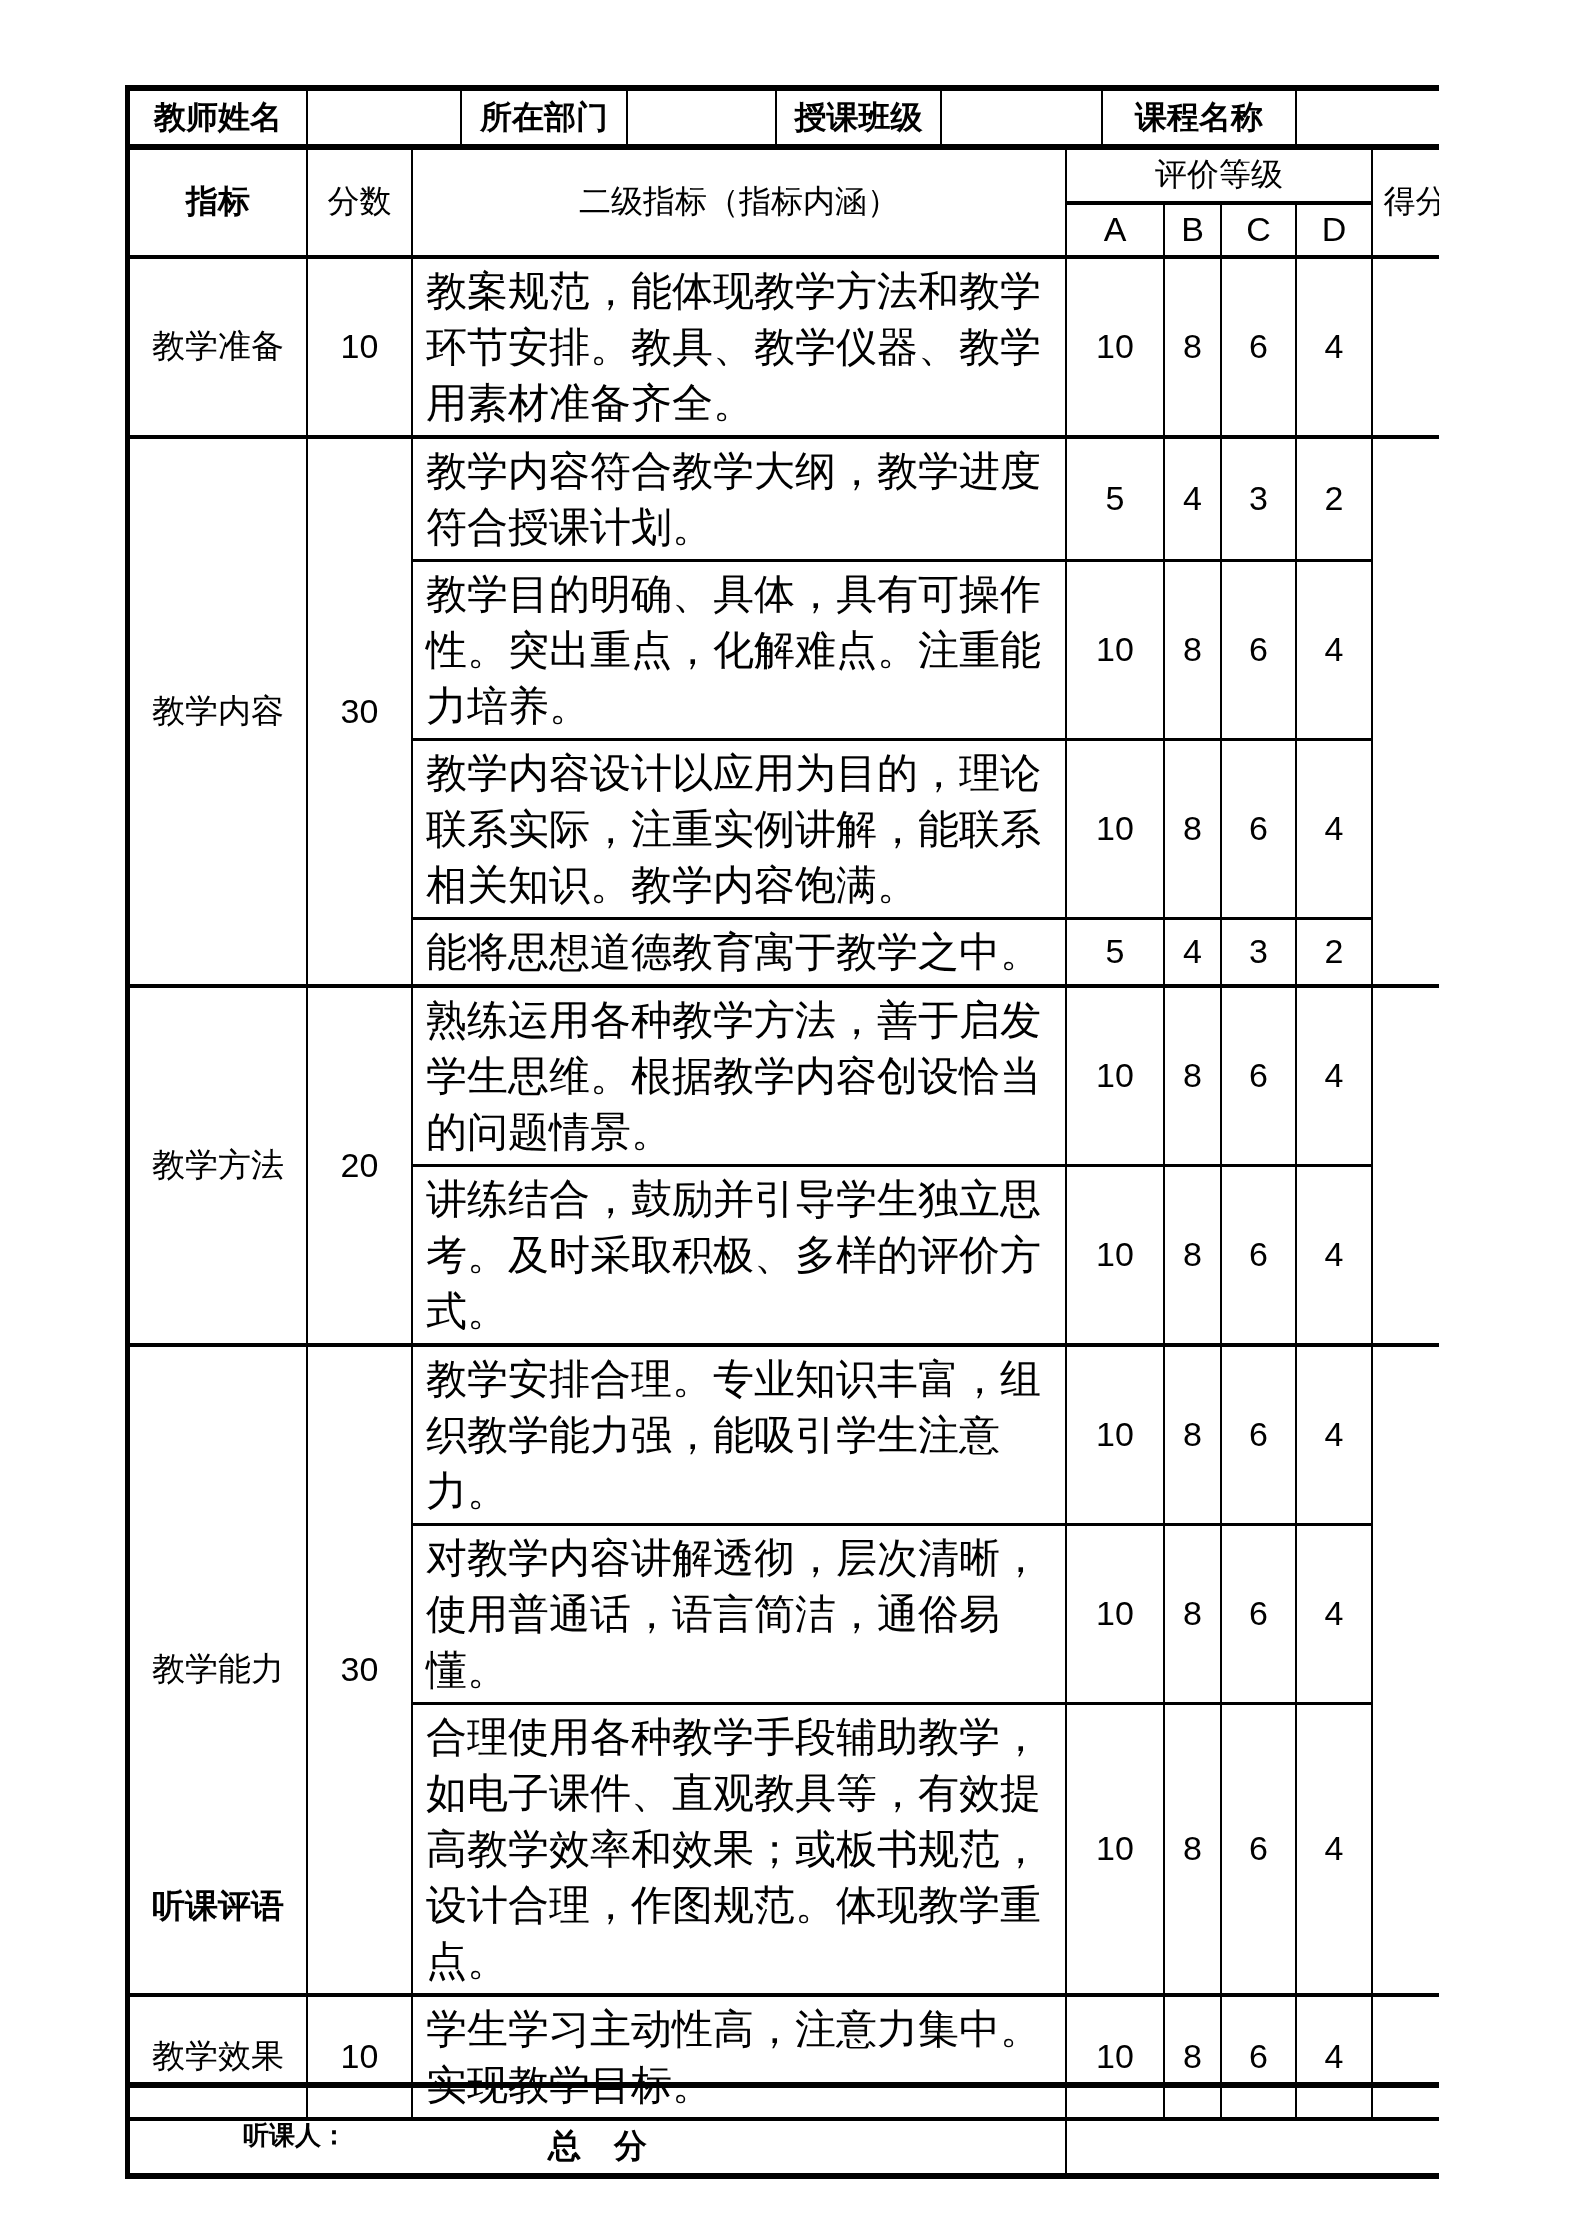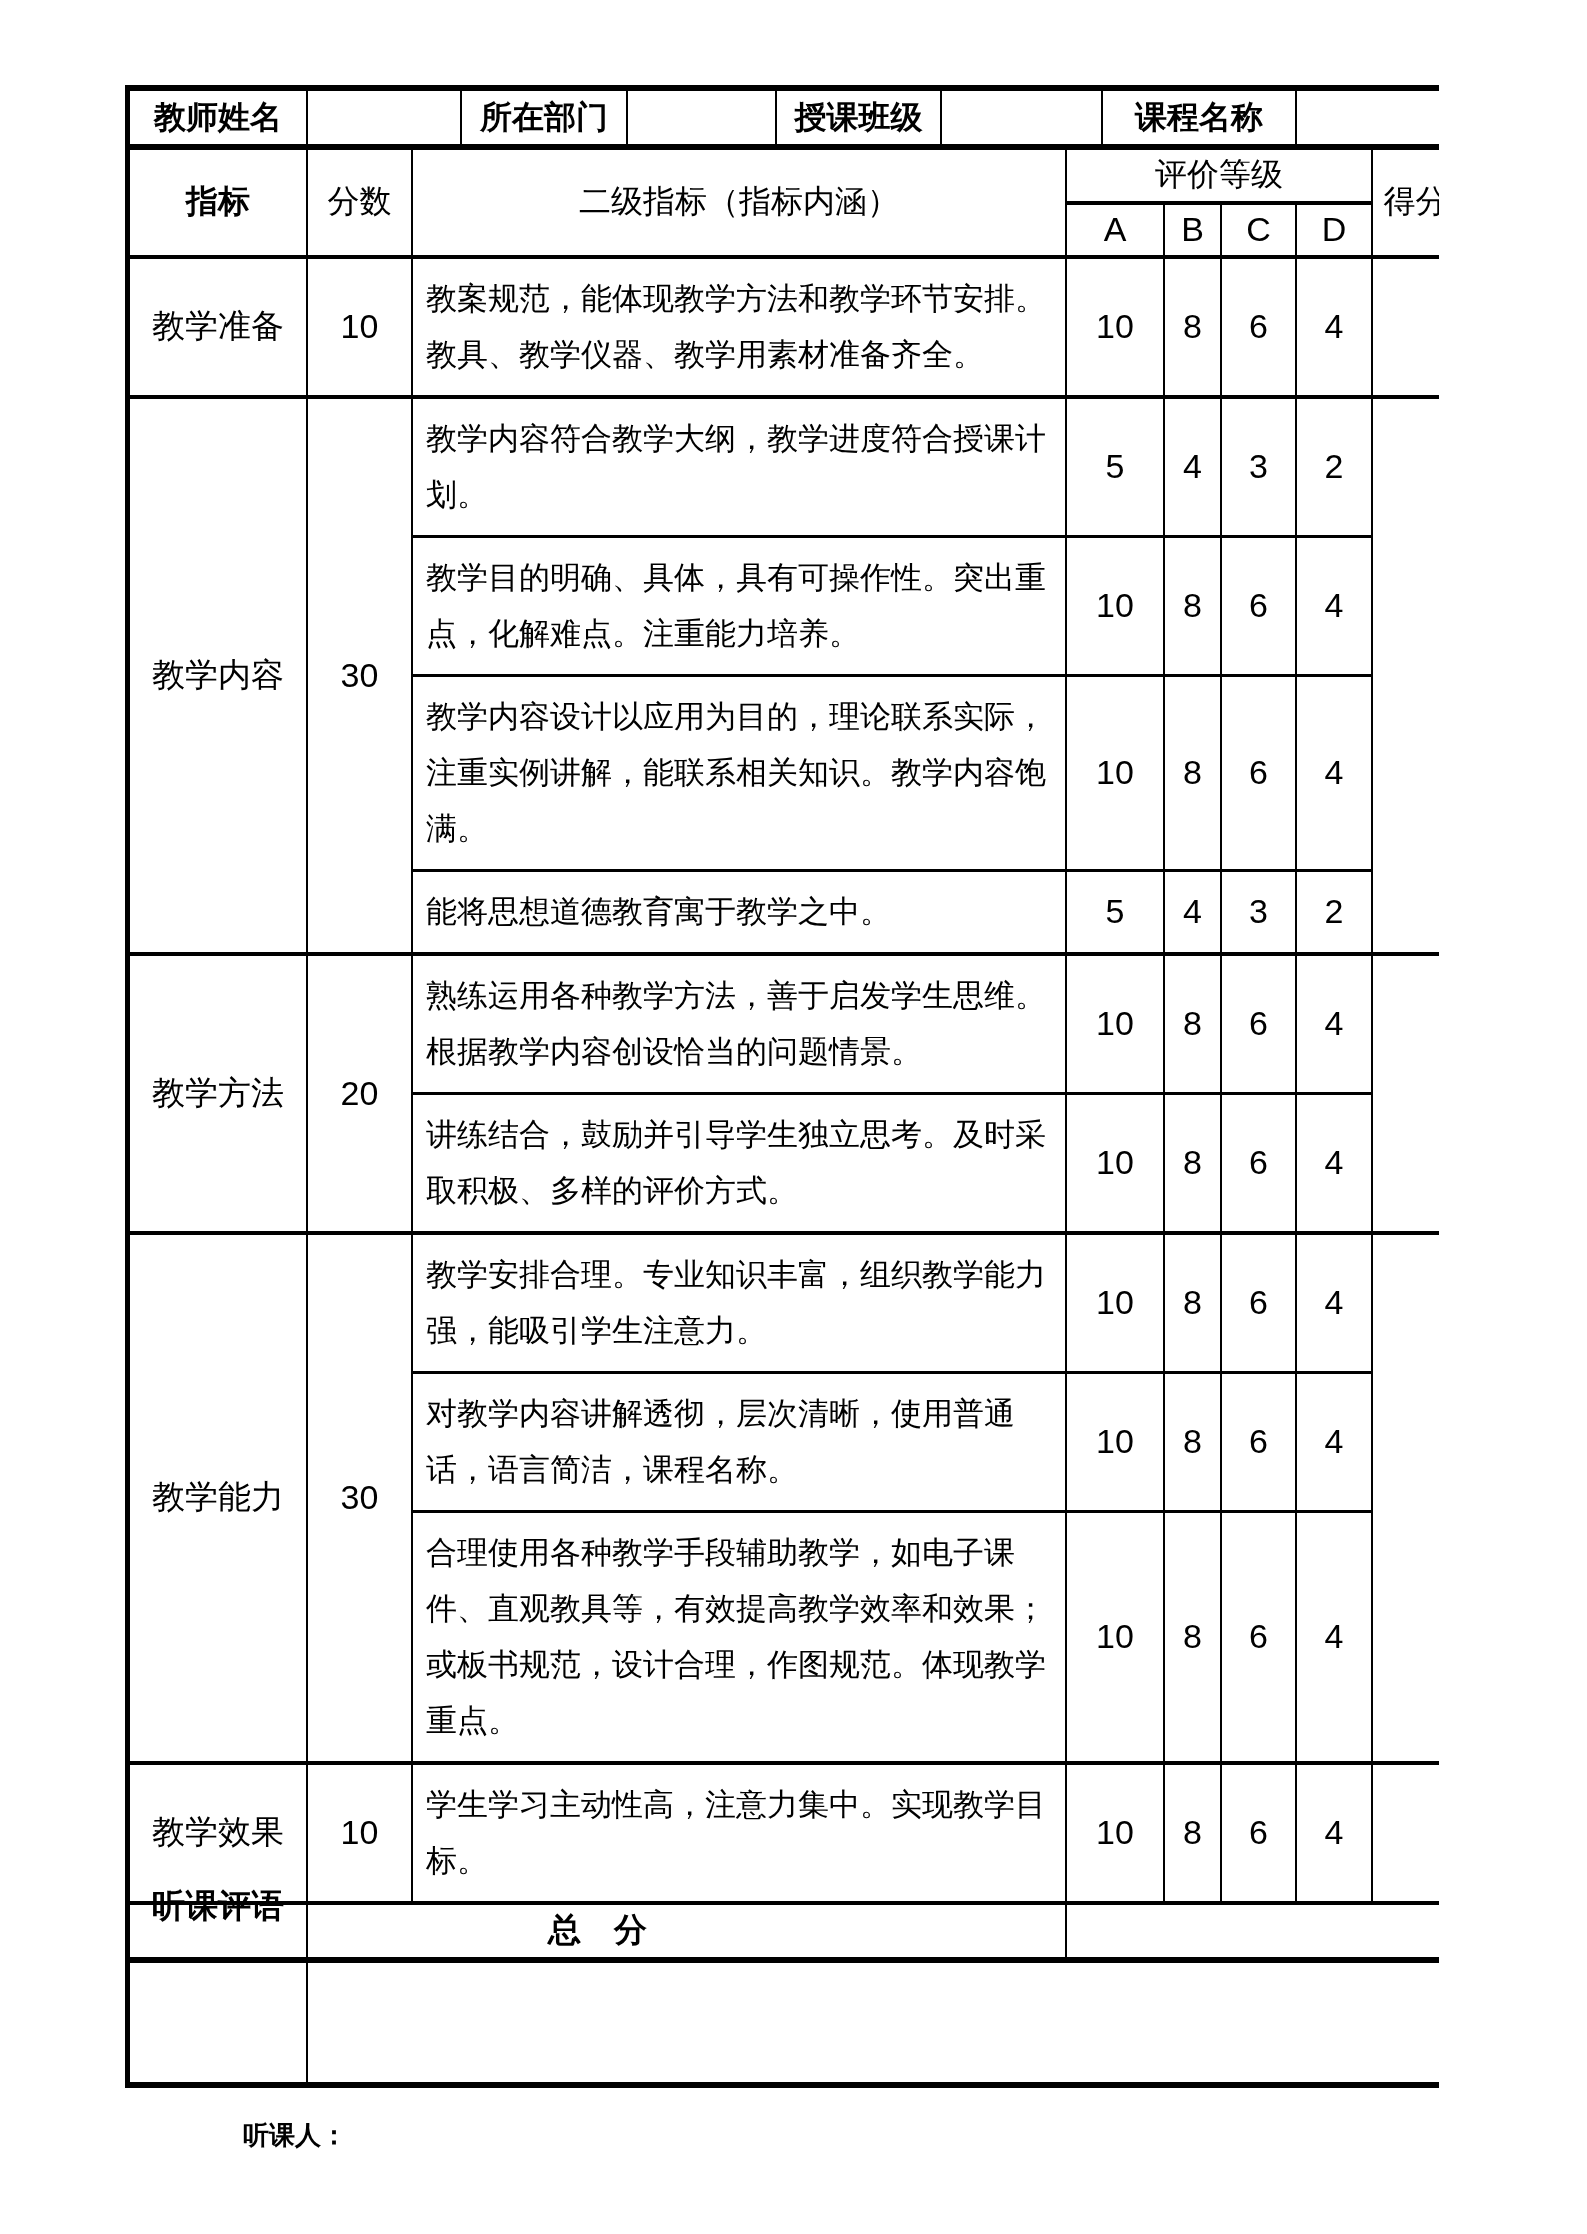--- a/index.html
+++ b/index.html
@@ -42,23 +42,23 @@
     font-size: 32px;
     overflow: hidden;
   }
   tr.sec > td { border-top-width: 4px; }
   th.rating-span { border-bottom-width: 4px; font-family: Liberation Serif, serif; }
 
   .lbl { font-weight: bold; font-size: 32px; }
   .secname { font-weight: normal; font-size: 33px; }
   .desc {
     text-align: left;
-    font-size: 31px;
+    font-size: 41px;
     line-height: 56px;
-    padding: 12px 13px;
+    padding: 4px 13px;
   }
   .num { font-size: 34px; }
   .h2row th { font-size: 34px; }
   .total-lbl { font-weight: bold; font-size: 33px; letter-spacing: 0; }
 
   
   .ht54  { height: 54px; }
   .ht56  { height: 56px; }
   .ht110 { height: 110px; }
   .ht112 { height: 112px; }
@@ -211,21 +211,21 @@
         <td class="secname" rowspan="3">教学能力</td>
         <td class="num" rowspan="3">30</td>
         <td class="desc">教学安排合理。专业知识丰富，组织教学能力强，能吸引学生注意力。</td>
         <td class="num">10</td>
         <td class="num">8</td>
         <td class="num">6</td>
         <td class="num">4</td>
         <td rowspan="3"></td>
       </tr>
       <tr class="ht110">
-        <td class="desc">对教学内容讲解透彻，层次清晰，使用普通话，语言简洁，课程名称。</td>
+        <td class="desc">对教学内容讲解透彻，层次清晰，使用普通话，语言简洁，通俗易懂。</td>
         <td class="num">10</td>
         <td class="num">8</td>
         <td class="num">6</td>
         <td class="num">4</td>
       </tr>
       <tr class="ht224">
         <td class="desc">合理使用各种教学手段辅助教学，如电子课件、直观教具等，有效提高教学效率和效果；或板书规范，设计合理，作图规范。体现教学重点。</td>
         <td class="num">10</td>
         <td class="num">8</td>
         <td class="num">6</td>

